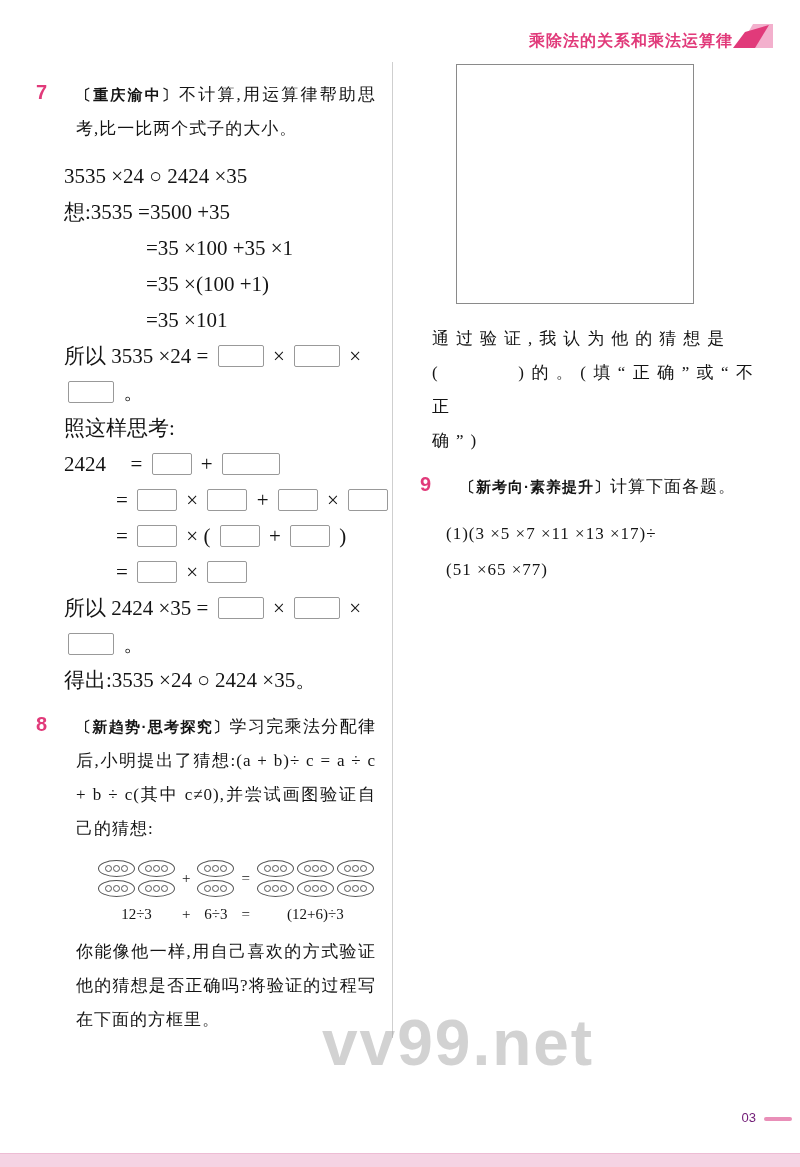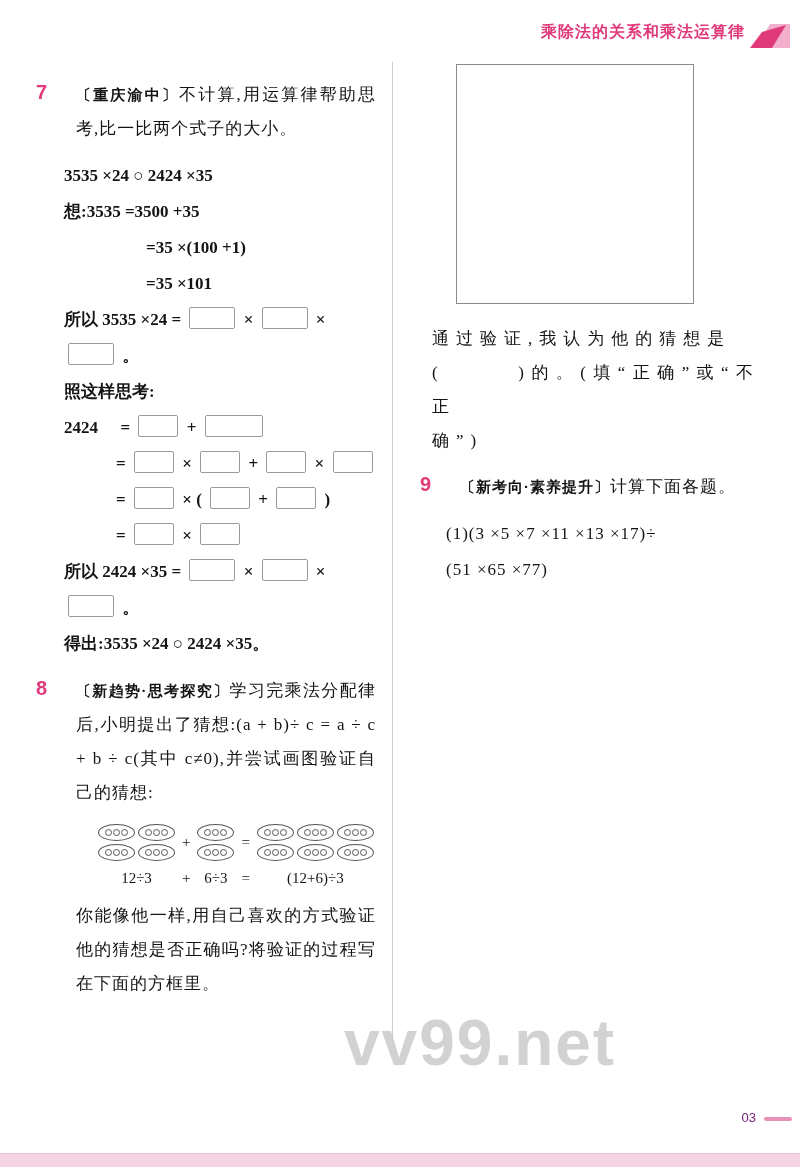--- a/index.html
+++ b/index.html
@@ -1,36 +1,36 @@
 <!DOCTYPE html>
 <html><head>
 <meta charset="utf-8">
 <style>
   html,body{margin:0;padding:0;background:#e8e8e8;}
   .page{position:relative;width:800px;height:1167px;margin:0 auto;background:#ffffff;overflow:hidden;
         font-family:"Liberation Serif","DejaVu Serif",serif;color:#141414;}
 
   
-  .header{position:absolute;top:22px;right:10px;display:flex;align-items:flex-start;gap:5px;}
+  .header{position:absolute;top:22px;right:27px;display:flex;align-items:flex-end;}
   .chapter-title{color:#e13a7a;font-weight:bold;font-size:16px;letter-spacing:1px;
         font-family:"Liberation Sans","DejaVu Sans",sans-serif;}
 
   .divider{position:absolute;left:392px;top:62px;width:1px;height:976px;background:#cfcfcf;}
 
   
   .col-left{position:absolute;left:36px;top:66px;width:352px;}
   .col-right{position:absolute;left:420px;top:58px;width:352px;}
 
   .problem{position:relative;padding-left:28px;}
   .pnum{position:absolute;left:0;top:3px;color:#e13a7a;font-weight:bold;font-size:20px;
         font-family:"Liberation Sans","DejaVu Sans",sans-serif;}
   .tag{font-weight:bold;font-size:15px;font-family:"Liberation Sans","DejaVu Sans",sans-serif;}
 
   .para{margin:12px;font-size:17px;line-height:34px;text-align:justify;letter-spacing:1px;}
-  .eqline{font-size:17px;line-height:36px;white-space:nowrap;font-weight:bold;}
+  .eqline{font-size:21px;line-height:36px;white-space:nowrap;}
   .ind52{margin-left:52px;}
   .ind82{margin-left:82px;}
 
   .abox{display:inline-block;width:44px;height:20px;border:1px solid #999;border-radius:2px;
         vertical-align:-4px;margin:0 4px;background:#fff;}
   .abox.sm{width:38px;}
   .abox.md{width:56px;}
 
   
   .diagram{display:flex;align-items:flex-start;margin:10px 0 4px 34px;}
@@ -45,21 +45,21 @@
   
   .bigbox{margin:6px 0 0 36px;width:236px;height:238px;border:1px solid #8a8a8a;background:#fff;}
   .verify{margin-top:18px;letter-spacing:7px;}
   .preline{white-space:pre-line;}
   .p9{margin-top:6px;}
   .q{font-size:17px;line-height:36px;padding-left:26px;letter-spacing:1px;margin-top:8px;}
   .q2{margin-top:250px;}
 
   
   .watermark{position:absolute;left:322px;top:1006px;font-size:64px;font-weight:bold;
-        font-family:"Liberation Sans","DejaVu Sans",sans-serif;color:rgba(165,165,165,0.5);letter-spacing:2px;margin-left:22px;}
+        font-family:"Liberation Sans","DejaVu Sans",sans-serif;color:rgba(165,165,165,0.5);letter-spacing:2px;}
   .pagenum{position:absolute;right:44px;bottom:42px;font-size:13px;color:#701a75;
         font-family:"Liberation Sans","DejaVu Sans",sans-serif;}
   .pagedash{position:absolute;right:8px;bottom:46px;width:28px;height:4px;border-radius:2px;background:#e98fb8;}
   .bottomband{position:absolute;left:0;bottom:0;width:100%;height:13px;background:#f5d3e3;border-top:1px solid #eebcd4;}
 </style>
 </head>
 <body>
 
 <div class="page">
 
@@ -77,20 +77,21 @@
 
   <div class="col-left">
 
     <div class="problem">
       <span class="pnum">7</span>
       <p class="para"><span class="tag">〔重庆渝中〕</span><span>不计算,用运算律帮助思考,比一比两个式子的大小。</span></p>
 
       <div class="eqline">3535 ×24 ○ 2424 ×35</div>
 
       <div class="eqline">想:3535 =3500 +35</div>
+      <div class="eqline ind82">=35 ×100 +35 ×1</div>
       <div class="eqline ind82">=35 ×(100 +1)</div>
       <div class="eqline ind82">=35 ×101</div>
 
       <div class="eqline">
         <span>所以 3535 ×24 =</span>
         <span class="abox"></span>
         <span>×</span>
         <span class="abox"></span>
         <span>×</span>
       </div>

